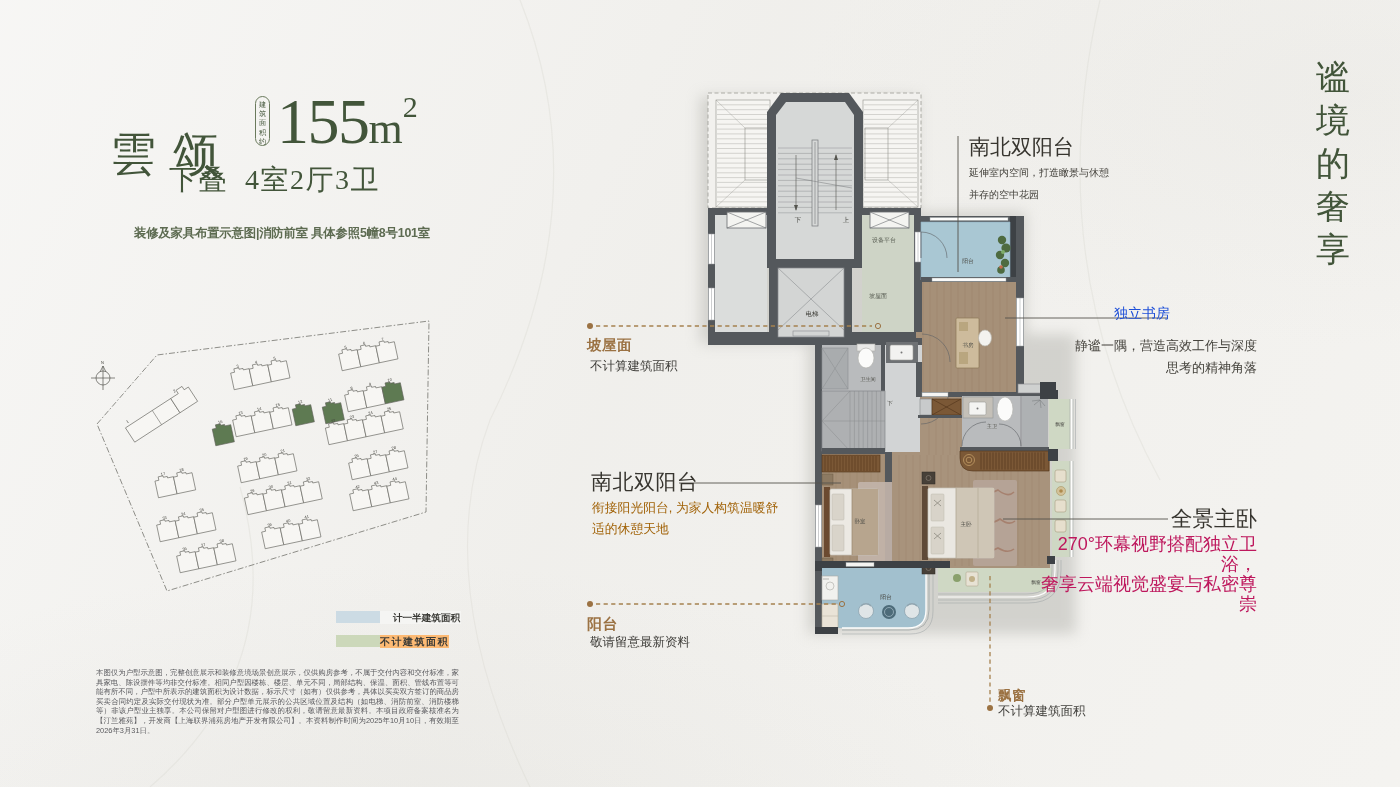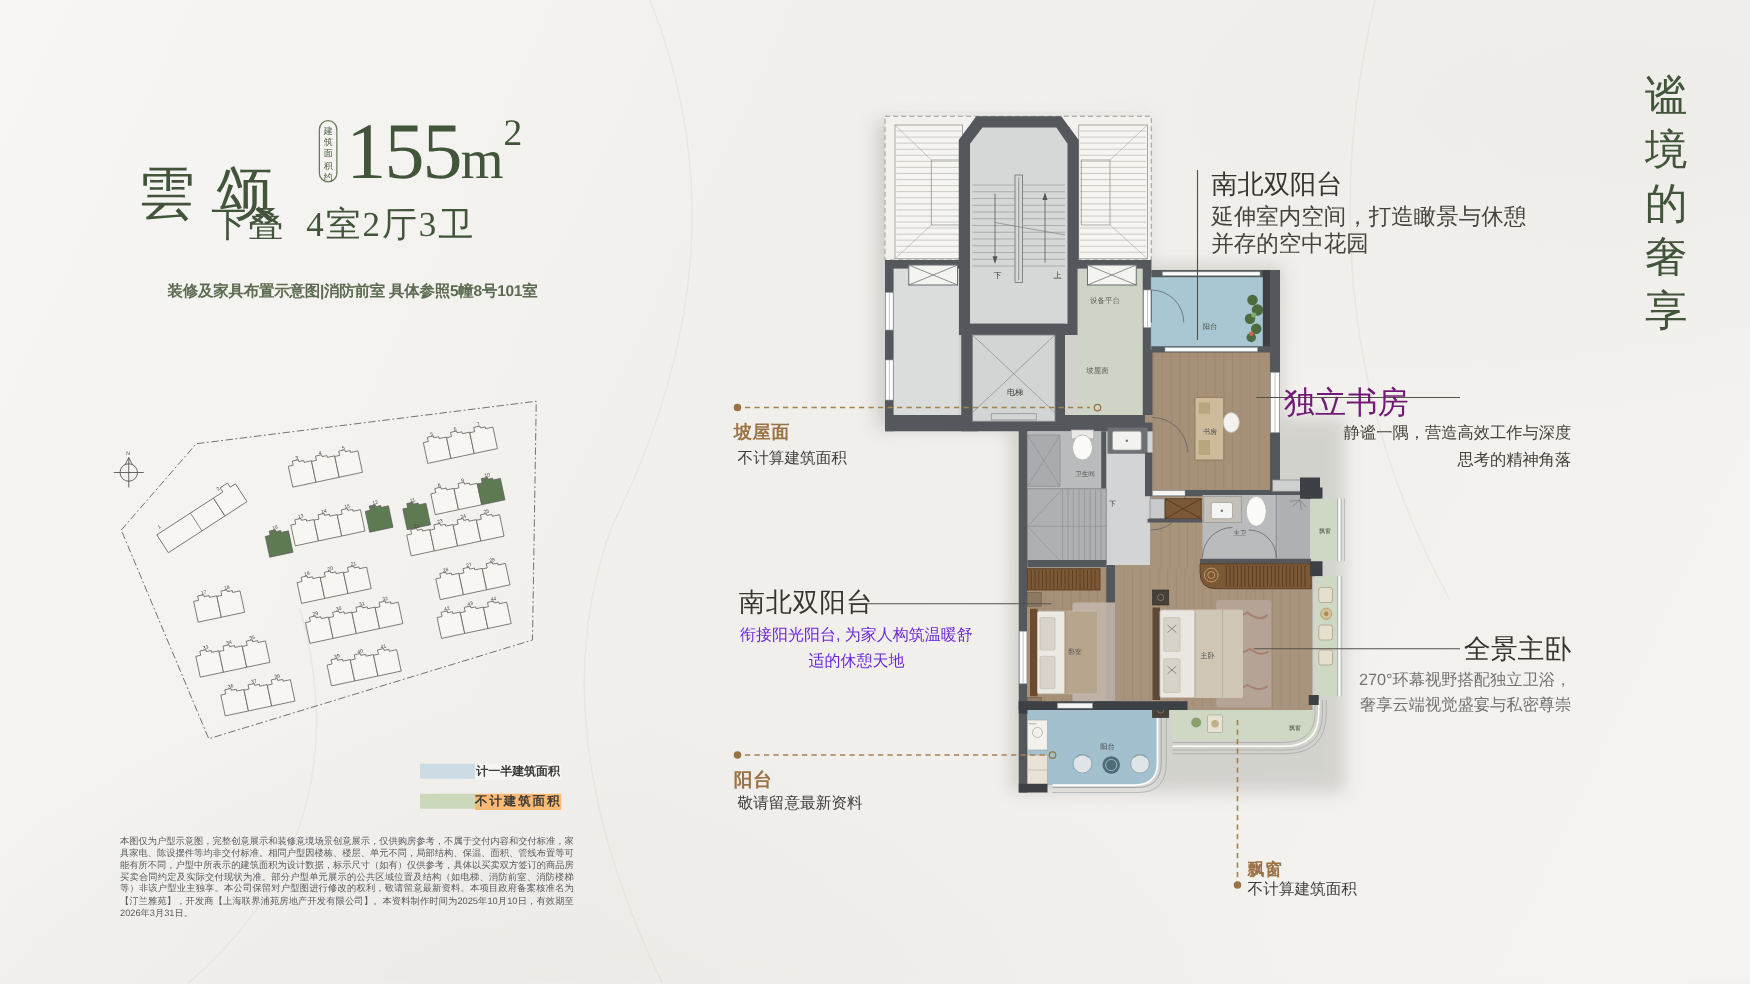--- a/index.html
+++ b/index.html
@@ -698,45 +698,45 @@
  text-align:center;font-size:7.2px;line-height:9.4px;padding-top:2.5px;box-sizing:border-box;">建<br>筑<br>面<br>积<br>约</div>
 
 <div class="abs serif green" style="left:277px;top:75px;font-size:64px;line-height:64px;letter-spacing:-1.5px;">155<span style="font-size:44px;letter-spacing:0">m</span><span style="font-size:30px;vertical-align:26px;">2</span></div>
 
 <div class="abs serif green" style="left:169px;top:161px;font-size:28px;letter-spacing:1.5px;">下叠&nbsp; 4室2厅3卫</div>
 
 <div class="abs" style="left:134px;top:225px;font-size:12.4px;color:#5d6b51;font-weight:bold;letter-spacing:-0.2px;">装修及家具布置示意图|消防前室 具体参照5幢8号101室</div>
 
 <div class="abs" style="left:336px;top:611px;width:44px;height:12px;background:#ccdbe4;"></div>
 
-<div class="abs" style="left:380px;top:610.5px;width:69px;height:13px;background:#f5f5f3;font-size:9.6px;font-weight:bold;color:#3b3b37;white-space:nowrap;text-align:center;line-height:13px;">计一半建筑面积</div>
+<div class="abs" style="left:380px;top:610.5px;width:69px;height:13px;background:#f5f5f3;font-size:9.6px;font-weight:bold;color:#3b3b37;white-space:nowrap;text-align:center;line-height:13px;padding-left:12px;">计一半建筑面积</div>
 
 <div class="abs" style="left:336px;top:635px;width:44px;height:12px;background:#ccd8ba;"></div>
 
 <div class="abs" style="left:380px;top:634.5px;width:69px;height:13px;background:#fdba74;font-size:10px;font-weight:bold;color:#3b3b37;letter-spacing:1.5px;white-space:nowrap;text-align:center;line-height:13px;">不计建筑面积</div>
 
 <div class="abs" style="left:96px;top:668px;width:363px;font-size:7.4px;line-height:9.6px;color:#5a5a5e;text-align:justify;">本图仅为户型示意图，完整创意展示和装修意境场景创意展示，仅供购房参考，不属于交付内容和交付标准，家具家电、陈设摆件等均非交付标准。相同户型因楼栋、楼层、单元不同，局部结构、保温、面积、管线布置等可能有所不同，户型中所表示的建筑面积为设计数据，标示尺寸（如有）仅供参考，具体以买卖双方签订的商品房买卖合同约定及实际交付现状为准。部分户型单元展示的公共区域位置及结构（如电梯、消防前室、消防楼梯等）非该户型业主独享。本公司保留对户型图进行修改的权利，敬请留意最新资料。本项目政府备案核准名为【汀兰雅苑】，开发商【上海联界浦苑房地产开发有限公司】。本资料制作时间为2025年10月10日，有效期至2026年3月31日。</div>
 
 <div class="abs serif green" style="left:1315px;top:56px;font-size:34px;line-height:43px;width:36px;text-align:center;">谧<br>境<br>的<br>奢<br>享</div>
 
 <div class="abs serif" style="left:969px;top:133px;font-size:21px;color:#37352f;">南北双阳台</div>
 
-<div class="abs" style="left:969px;top:162px;font-size:18px;line-height:22px;color:#45433d;">延伸室内空间，打造瞰景与休憩<br>并存的空中花园</div>
-
-<div class="abs serif" style="left:1027px;top:305px;width:230px;font-size:25px;color:#701a75;text-align:left;">独立书房</div>
+<div class="abs" style="left:969px;top:162px;font-size:10px;line-height:22px;color:#45433d;">延伸室内空间，打造瞰景与休憩<br>并存的空中花园</div>
+
+<div class="abs serif" style="left:1027px;top:305px;width:230px;font-size:14px;color:#1d4ed8;text-align:center;">独立书房</div>
 
 <div class="abs" style="left:1027px;top:335px;width:230px;font-size:13px;line-height:22px;color:#45433d;text-align:right;">静谧一隅，营造高效工作与深度<br>思考的精神角落</div>
 
 <div class="abs serif" style="left:1027px;top:504px;width:230px;font-size:21.5px;color:#37352f;text-align:right;">全景主卧</div>
 
-<div class="abs" style="left:1027px;top:534px;width:230px;font-size:13px;line-height:20px;color:#737373;text-align:right;">270°环幕视野搭配独立卫浴，<br>奢享云端视觉盛宴与私密尊崇</div>
+<div class="abs" style="left:1027px;top:534px;width:230px;font-size:18px;line-height:20px;color:#be185d;text-align:right;">270°环幕视野搭配独立卫浴，<br>奢享云端视觉盛宴与私密尊崇</div>
 
 <div class="abs serif" style="left:591px;top:468px;font-size:21px;color:#37352f;letter-spacing:0.5px;">南北双阳台</div>
 
-<div class="abs" style="left:592px;top:497px;font-size:12.8px;line-height:21px;color:#6d28d9;text-align:center;">衔接阳光阳台, 为家人构筑温暖舒<br>适的休憩天地</div>
+<div class="abs" style="left:592px;top:497px;font-size:12.8px;line-height:21px;color:#a16207;">衔接阳光阳台, 为家人构筑温暖舒<br>适的休憩天地</div>
 
 <div class="abs" style="left:587px;top:336px;font-size:14.5px;font-weight:bold;color:#9b7243;letter-spacing:0.5px;">坡屋面</div>
 
 <div class="abs" style="left:590px;top:358px;font-size:12.5px;color:#3f3e3a;">不计算建筑面积</div>
 
 <div class="abs" style="left:587px;top:615px;font-size:15px;font-weight:bold;color:#9b7243;letter-spacing:0.5px;">阳台</div>
 
 <div class="abs" style="left:590px;top:634px;font-size:12.5px;color:#3f3e3a;">敬请留意最新资料</div>
 
 <div class="abs" style="left:998px;top:687px;font-size:13.5px;font-weight:bold;color:#9b7243;letter-spacing:0.5px;">飘窗</div>

